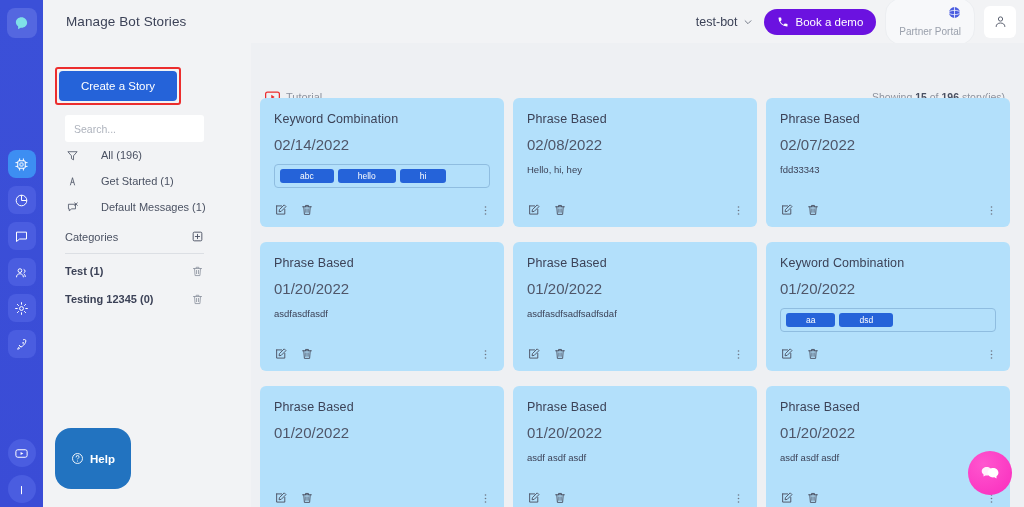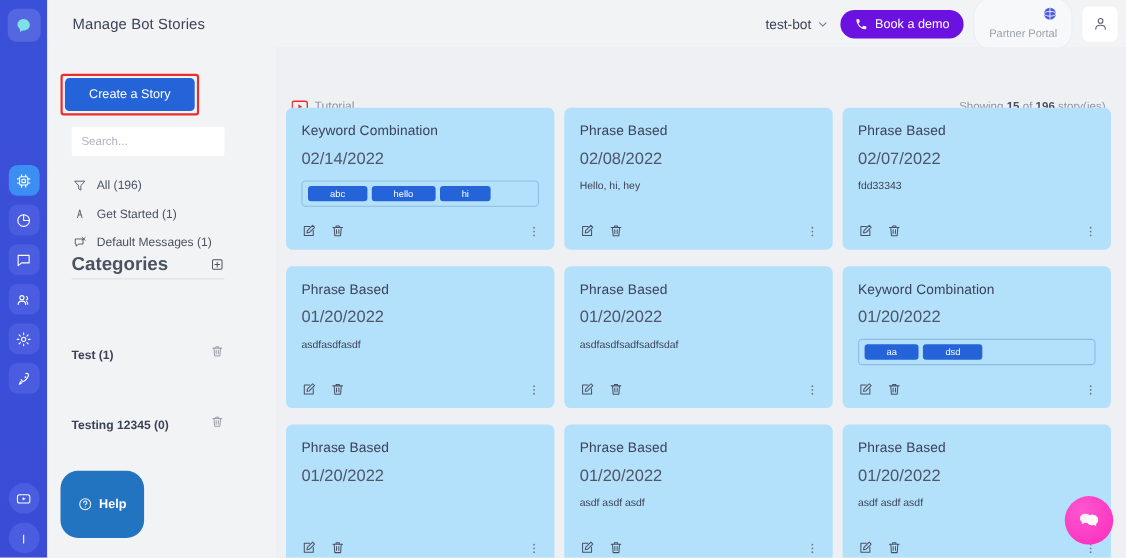--- a/index.html
+++ b/index.html
@@ -85,37 +85,37 @@
     display: flex; border-radius: 3px; overflow: hidden;
   }
   .searchrow input {
     flex: 1; border: none; outline: none; background: #fff;
     font-size: 10.5px; padding: 0 9px; color: #3c4257;
     font-family: "Liberation Sans", sans-serif;
   }
   .searchrow input::placeholder { color: #aeb3bd; }
   .filters { position: absolute; left: 22px; top: 106px; width: 160px; }
   .filter-item {
-    display: flex; align-items: flex-end; gap: 9px; height: 26px; cursor: pointer;
+    display: flex; align-items: flex-start; gap: 22px; height: 26px; cursor: pointer;
     font-size: 11px; color: #4a5162;
   }
   .filter-item .ficon { width: 14px; display: flex; justify-content: center; }
   .cat-head {
     position: absolute; left: 22px; top: 187px; width: 139px;
     display: flex; align-items: center; justify-content: space-between;
   }
-  .cat-head-label { font-size: 17px; color: #4a5162; font-weight: bold; }
+  .cat-head-label { font-size: 11px; color: #4a5162; }
   .cat-divider {
     position: absolute; left: 22px; top: 210px; width: 139px; height: 1px;
     background: #dcdfe4;
   }
   .cat-list { position: absolute; left: 22px; top: 222px; width: 139px; }
   .cat-item {
-    display: flex; align-items: flex-end; justify-content: space-between;
-    height: 28px; font-size: 11px; color: #3c4257; font-weight: bold; cursor: pointer; margin-top: 36px;
+    display: flex; align-items: flex-start; justify-content: space-between;
+    height: 28px; font-size: 11px; color: #3c4257; font-weight: bold; cursor: pointer;
   }
   .btn-help {
     position: absolute; left: 12px; bottom: 18px;
     display: flex; align-items: center; gap: 6px;
     background: #2273c0; color: #fff; font-size: 11.5px; font-weight: bold;
     padding: 24px 16px; border-radius: 16px; cursor: pointer;
   }
 
   
   .main {

